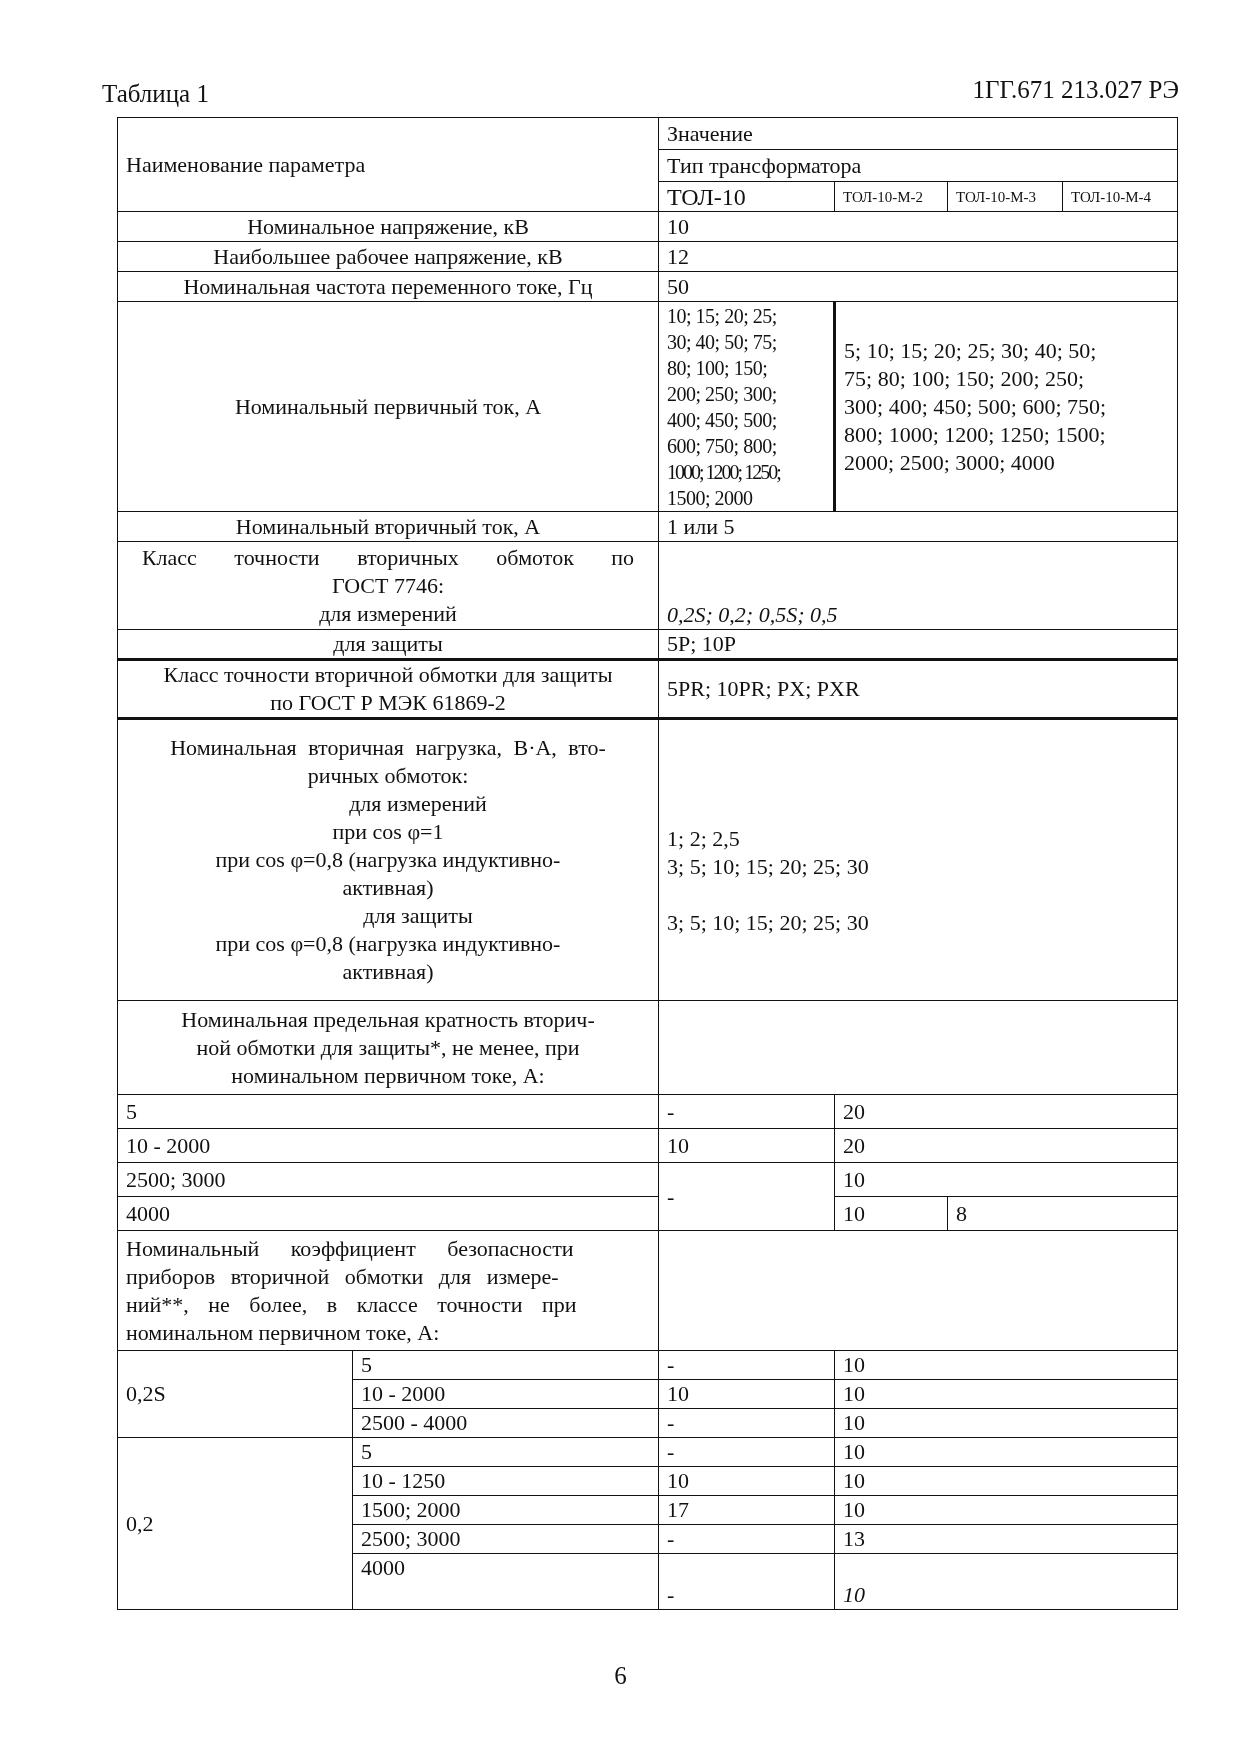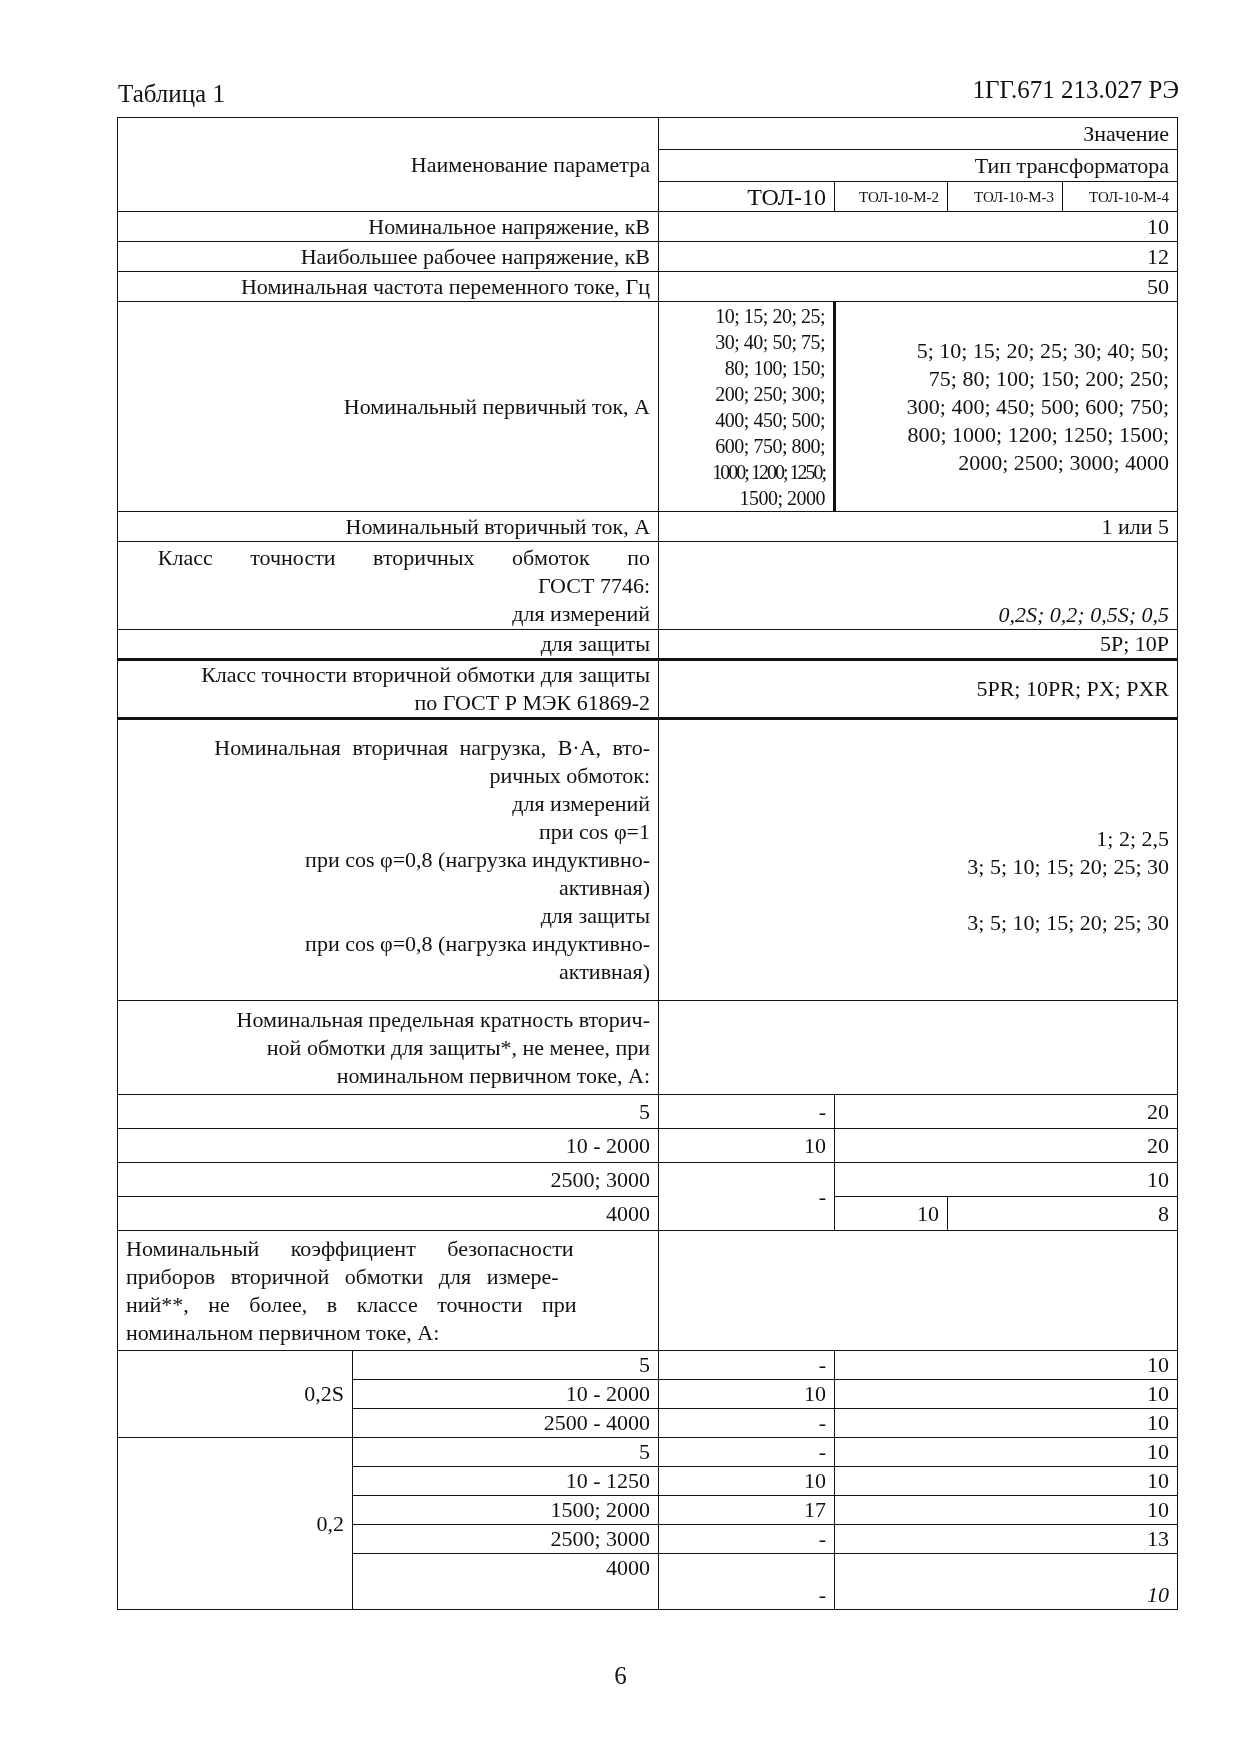--- a/index.html
+++ b/index.html
@@ -1,26 +1,26 @@
 <!DOCTYPE html>
 <html><head>
 <meta charset="utf-8">
 <style>
   html, body { margin: 0; padding: 0; background: #ffffff; }
   body { width: 1241px; height: 1755px; position: relative; font-family: "Liberation Serif", serif; color: #111; }
   .doc-code { position: absolute; top: 48px; right: 62px; font-size: 25px; margin-top: 28px; }
-  .table-title { position: absolute; top: 80px; left: 118px; font-size: 25px; }
+  .table-title { position: absolute; top: 80px; left: 102px; font-size: 25px; }
   table.main {
     position: absolute; top: 117px; left: 117px; width: 1060px;
     border-collapse: collapse; font-size: 22px; table-layout: fixed;
   }
   table.main td { border: 1.5px solid #111; padding: 0 8px; vertical-align: middle; line-height: 28px; }
   table.main td.thick-left { border-left: 3px solid #111; }
-  .c { text-align: right; }
-  .l { text-align: right; }
+  .c { text-align: left; }
+  .l { text-align: center; }
   .j { text-align: justify; text-align-last: left; }
   .small { font-size: 15px; }
   .hdr-big { font-size: 24px; }
   .dense { font-size: 20px; line-height: 26px !important; letter-spacing: -0.5px; }
   .dense .tight { letter-spacing: -2px; }
   .indent { padding-left: 60px; display: block; }
   .bottom { vertical-align: bottom !important; font-style: italic; }
   .top { vertical-align: top !important; }
   .page-num { position: absolute; top: 1662px; left: 0; width: 1241px; text-align: center; font-size: 25px; }
   .block-line { display: block; }

